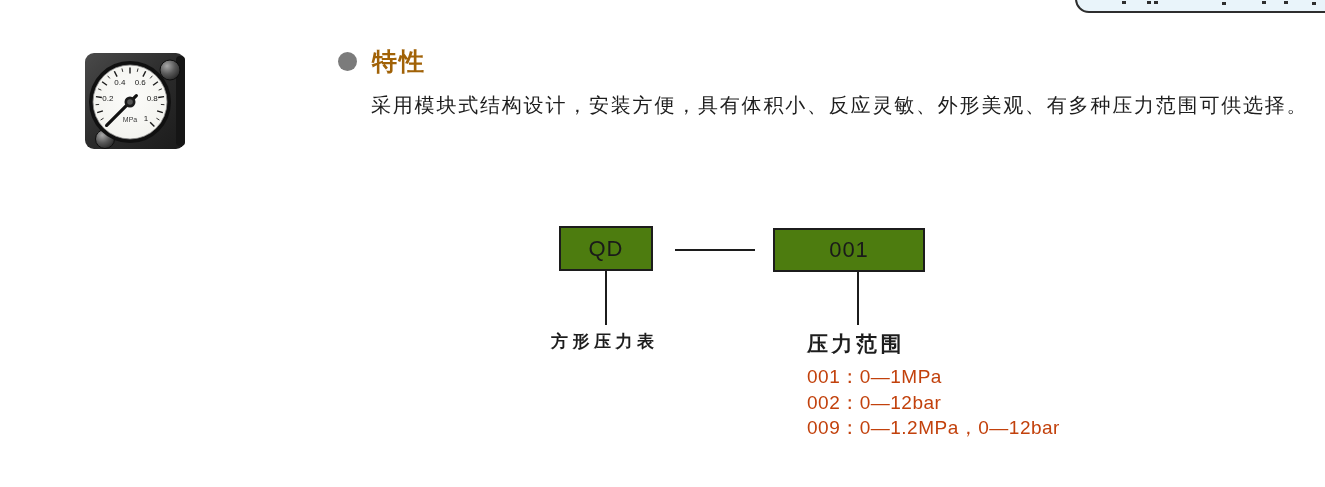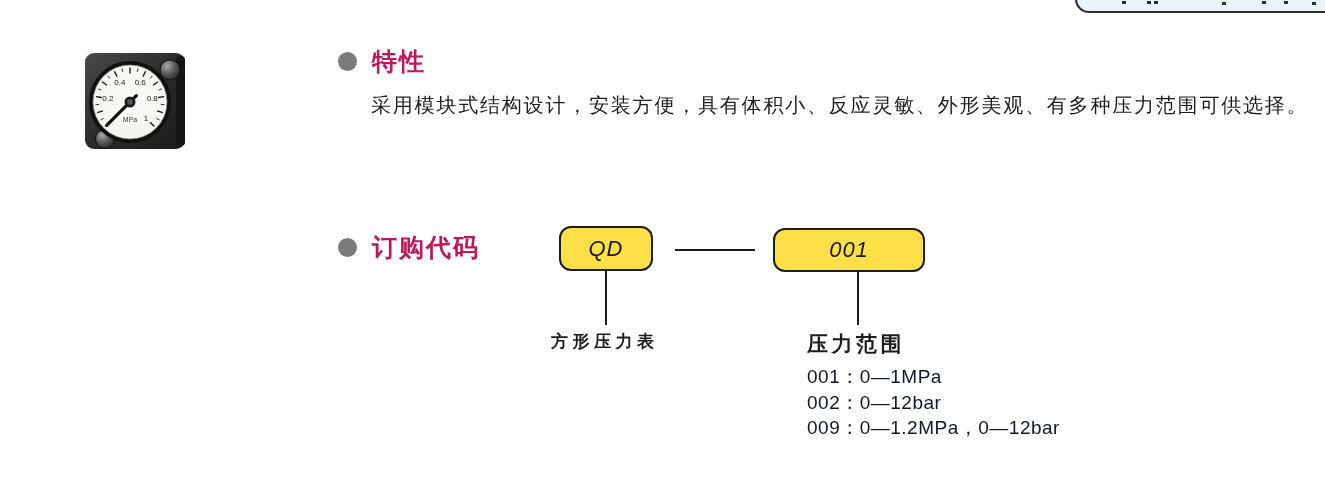--- a/index.html
+++ b/index.html
@@ -50,47 +50,46 @@
   .bullet {
     width: 19px; height: 19px;
     border-radius: 50%;
     background: #7b7b7b;
     flex: 0 0 auto;
   }
   .section-title {
     font-size: 25px;
     font-weight: bold;
     letter-spacing: 2px;
-    color: #be185d;
+    color: #a16207;
     white-space: nowrap;
   }
 
   .feature-desc {
     position: absolute;
     left: 371px; top: 92px;
     width: 960px;
     font-size: 20px;
     letter-spacing: 1.8px;
     color: #1d1d1d;
     white-space: nowrap;
   }
 
   
   .code-box {
     position: absolute;
     display: flex;
     align-items: center;
     justify-content: center;
-    background: #fde047;
+    background: #4d7c0f;
     border: 2.5px solid #1c1c1c;
-    border-radius: 12px;
+    border-radius: 0;
     font-size: 22px;
     color: #1a1a1a;
     letter-spacing: 1px;
-    font-style: italic;
   }
   .code-box-qd  { left: 559px; top: 226px; width: 94px;  height: 45px; }
   .code-box-001 { left: 773px; top: 228px; width: 152px; height: 44px; }
   .h-connector {
     position: absolute;
     left: 675px; top: 249px;
     width: 80px; height: 2px;
     background: #1c1c1c;
   }
   .v-connector {
@@ -118,21 +117,21 @@
   .range-title {
     font-size: 21px;
     font-weight: bold;
     letter-spacing: 3.5px;
   }
   .range-list { list-style: none; margin-top: 6px; }
   .range-list li {
     font-size: 19px;
     line-height: 25.5px;
     letter-spacing: 0.5px;
-    color: #0f172a;
+    color: #c2410c;
   }
 </style>
 </head>
 <body>
 
 <div class="page">
 
   <div class="top-tab"></div>
   <div class="tab-remnant"></div>
 
@@ -201,24 +200,20 @@
     <circle cx="50" cy="57" r="5.5" fill="#1b1b1b"></circle>
     <circle cx="50" cy="57" r="2.8" fill="#555555"></circle>
   </svg>
 
   <div class="section-heading heading-features">
     <span class="bullet"></span>
     <span class="section-title">特性</span>
   </div>
   <div class="feature-desc">采用模块式结构设计，安装方便，具有体积小、反应灵敏、外形美观、有多种压力范围可供选择。</div>
 
-  <div class="section-heading heading-ordering">
-    <span class="bullet"></span>
-    <span class="section-title">订购代码</span>
-  </div>
 
   <div class="code-box code-box-qd">QD</div>
   <div class="h-connector"></div>
   <div class="code-box code-box-001">001</div>
 
   <div class="v-connector v-connector-qd"></div>
   <div class="v-connector v-connector-001"></div>
 
   <div class="model-label">方形压力表</div>
 

